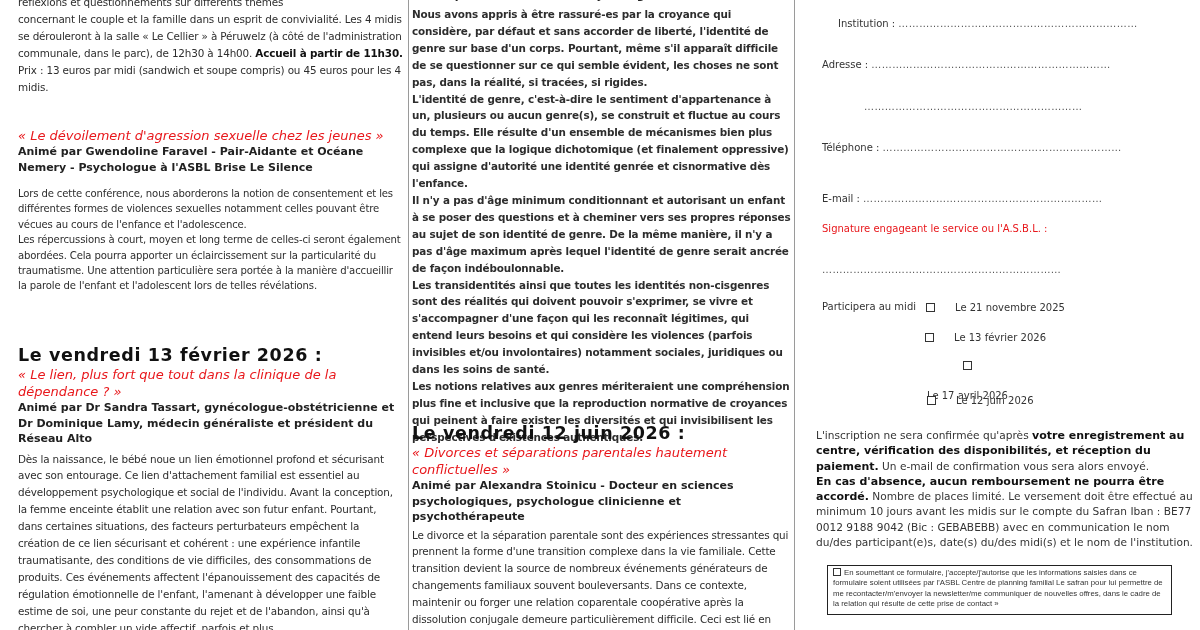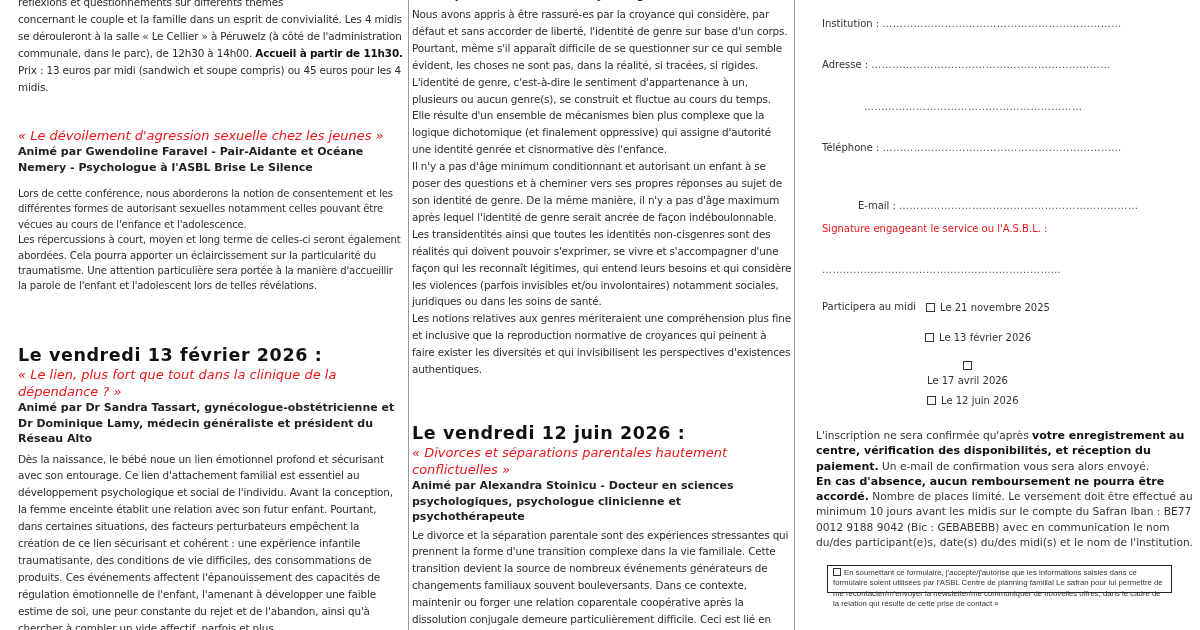--- a/index.html
+++ b/index.html
@@ -19,52 +19,52 @@
   
   #intro { position: absolute; left: 18px; top: -6px; width: 385px; }
   #intro .b { font-weight: bold; color: #111; }
   #ev1 { position: absolute; left: 18px; top: 127px; width: 385px; }
   #ev1 .desc { margin-top: 11px; font-size: 10.1px; line-height: 15.4px; }
   #ev2 { position: absolute; left: 18px; top: 345px; width: 385px; }
   #ev2 .desc { margin-top: 4px; }
 
   
   #mid-top-cut { position: absolute; left: 3px; top: -11px; width: 380px; font-size: 11px; font-weight: bold; color: #222; }
-  #mid-text { position: absolute; left: 3px; top: 6px; width: 380px; }
+  #mid-text { position: absolute; left: 3px; top: 6px; width: 380px; font-weight: bold; }
   #mid-text p { margin-bottom: 0; }
   #ev4 { position: absolute; left: 3px; top: 423px; width: 382px; }
   #ev4 .desc { margin-top: 2px; }
 
   
   .field { position: absolute; left: 26px; font-size: 10px; color: #333; white-space: nowrap; }
   .dots { letter-spacing: 0.4px; color: #555; }
   .red-label { position: absolute; left: 26px; font-size: 10px; color: #e8171b; }
   .part-label { position: absolute; left: 26px; top: 301px; font-size: 10px; color: #333; }
-  .cb-row { position: absolute; font-size: 10px; color: #333; white-space: nowrap; display: flex; align-items: center; gap: 5px; }
+  .cb-row { position: absolute; font-size: 10px; color: #333; white-space: nowrap; display: flex; align-items: center; gap: 20px; }
   .cb-box { width: 9px; height: 9px; border: 1px solid #333; display: inline-block; background: #fff; }
   #notice { position: absolute; left: 20px; top: 428px; width: 382px; font-size: 10.6px; line-height: 15.3px; color: #333; }
   #notice .b { font-weight: bold; color: #111; font-size: 11px; }
-  #consent-box { position: absolute; left: 31px; top: 565px; width: 345px; height: 28px; border: 1.5px solid #222; padding: 2px 5px; font-family: "Liberation Sans", sans-serif; font-size: 7.8px; line-height: 10.4px; color: #333; }
+  #consent-box { position: absolute; left: 31px; top: 565px; width: 345px; height: 50px; border: 1.5px solid #222; padding: 2px 5px; font-family: "Liberation Sans", sans-serif; font-size: 7.8px; line-height: 10.4px; color: #333; }
   #consent-box .cb-box { width: 8px; height: 8px; vertical-align: -1px; margin-right: 3px; border-width: 1.3px; }
 </style>
 </head>
 <body>
 
 <div class="col" id="col-left">
   <div id="intro" class="body-text">
     <div>réflexions et questionnements sur différents thèmes</div>
     <div><span>concernant le couple et la famille dans un esprit de convivialité. Les 4 midis se dérouleront à la salle « Le Cellier » à Péruwelz (à côté de l'administration communale, dans le parc), de 12h30 à 14h00. </span><span class="b">Accueil à partir de 11h30.</span></div>
     <div>Prix : 13 euros par midi (sandwich et soupe compris) ou 45 euros pour les 4 midis.</div>
   </div>
 
   <div id="ev1">
     <div class="talk-title">« Le dévoilement d'agression sexuelle chez les jeunes »</div>
     <div class="speakers">Animé par Gwendoline Faravel - Pair-Aidante et Océane Nemery - Psychologue à l'ASBL Brise Le Silence</div>
     <div class="body-text desc">
-      <div>Lors de cette conférence, nous aborderons la notion de consentement et les différentes formes de autorisant sexuelles notamment celles pouvant être vécues au cours de l'enfance et l'adolescence.</div>
+      <div>Lors de cette conférence, nous aborderons la notion de consentement et les différentes formes de violences sexuelles notamment celles pouvant être vécues au cours de l'enfance et l'adolescence.</div>
       <div>Les répercussions à court, moyen et long terme de celles-ci seront également abordées. Cela pourra apporter un éclaircissement sur la particularité du traumatisme. Une attention particulière sera portée à la manière d'accueillir la parole de l'enfant et l'adolescent lors de telles révélations.</div>
     </div>
   </div>
 
   <div id="ev2">
     <div class="date-head">Le vendredi 13 février 2026 :</div>
     <div class="talk-title">« Le lien, plus fort que tout dans la clinique de la dépendance ? »</div>
     <div class="speakers">Animé par Dr Sandra Tassart, gynécologue-obstétricienne et Dr Dominique Lamy, médecin généraliste et président du Réseau Alto</div>
     <div class="body-text desc">Dès la naissance, le bébé noue un lien émotionnel profond et sécurisant avec son entourage. Ce lien d'attachement familial est essentiel au développement psychologique et social de l'individu. Avant la conception, la femme enceinte établit une relation avec son futur enfant. Pourtant, dans certaines situations, des facteurs perturbateurs empêchent la création de ce lien sécurisant et cohérent : une expérience infantile traumatisante, des conditions de vie difficiles, des consommations de produits. Ces événements affectent l'épanouissement des capacités de régulation émotionnelle de l'enfant, l'amenant à développer une faible estime de soi, une peur constante du rejet et de l'abandon, ainsi qu'à chercher à combler un vide affectif, parfois et plus</div>
   </div>
@@ -82,33 +82,33 @@
 
   <div id="ev4">
     <div class="date-head">Le vendredi 12 juin 2026 :</div>
     <div class="talk-title">« Divorces et séparations parentales hautement conflictuelles »</div>
     <div class="speakers">Animé par Alexandra Stoinicu - Docteur en sciences psychologiques, psychologue clinicienne et psychothérapeute</div>
     <div class="body-text desc">Le divorce et la séparation parentale sont des expériences stressantes qui prennent la forme d'une transition complexe dans la vie familiale. Cette transition devient la source de nombreux événements générateurs de changements familiaux souvent bouleversants. Dans ce contexte, maintenir ou forger une relation coparentale coopérative après la dissolution conjugale demeure particulièrement difficile. Ceci est lié en partie à la difficulté des parents à mettre de côté leurs</div>
   </div>
 </div>
 
 <div class="col" id="col-right">
-  <div class="field" style="top:18px;">
+  <div class="field" style="top:18px;margin-left:16px;">
     <span>Institution : </span><span class="dots">……………………………………………………………</span>
   </div>
   <div class="field" style="top:59px;">
     <span>Adresse : </span><span class="dots">……………………………………………………………</span>
   </div>
   <div class="field" style="top:101px; left:68px;">
     <span class="dots">………………………………………………………</span>
   </div>
   <div class="field" style="top:142px;">
     <span>Téléphone : </span><span class="dots">……………………………………………………………</span>
   </div>
-  <div class="field" style="top:200px;margin-left:36px;">
+  <div class="field" style="top:193px;">
     <span>E-mail : </span><span class="dots">……………………………………………………………</span>
   </div>
   <div class="red-label" style="top:223px;">Signature engageant le service ou l'A.S.B.L. :</div>
   <div class="field" style="top:264px;">
     <span class="dots">……………………………………………………………</span>
   </div>
 
   <div class="part-label">Participera au midi</div>
   <div class="cb-row" style="left:130px; top:302px;">
     <span class="cb-box"></span>

